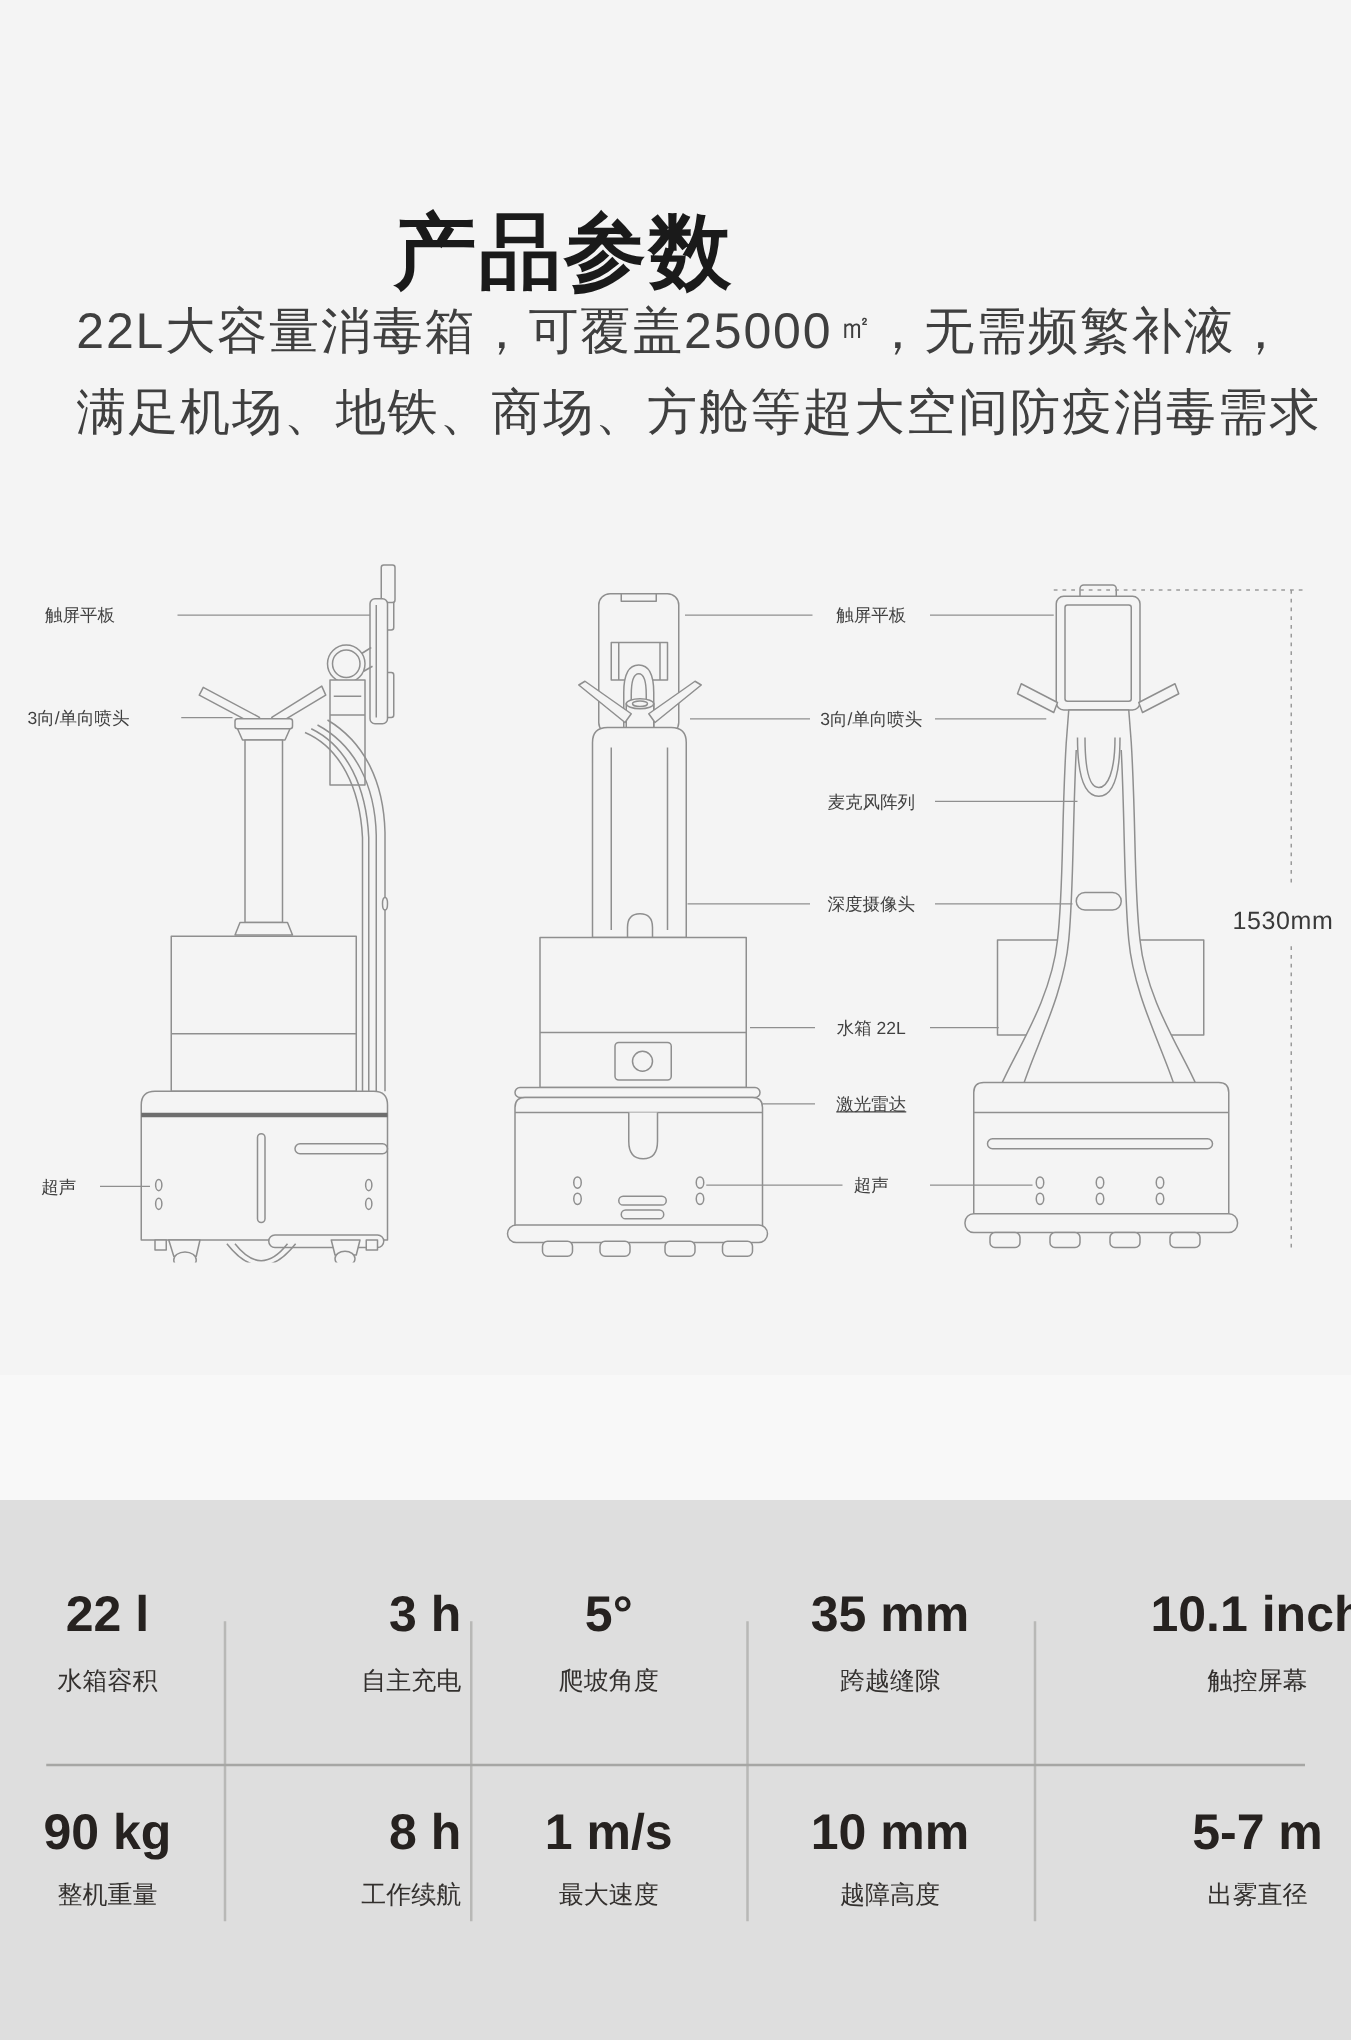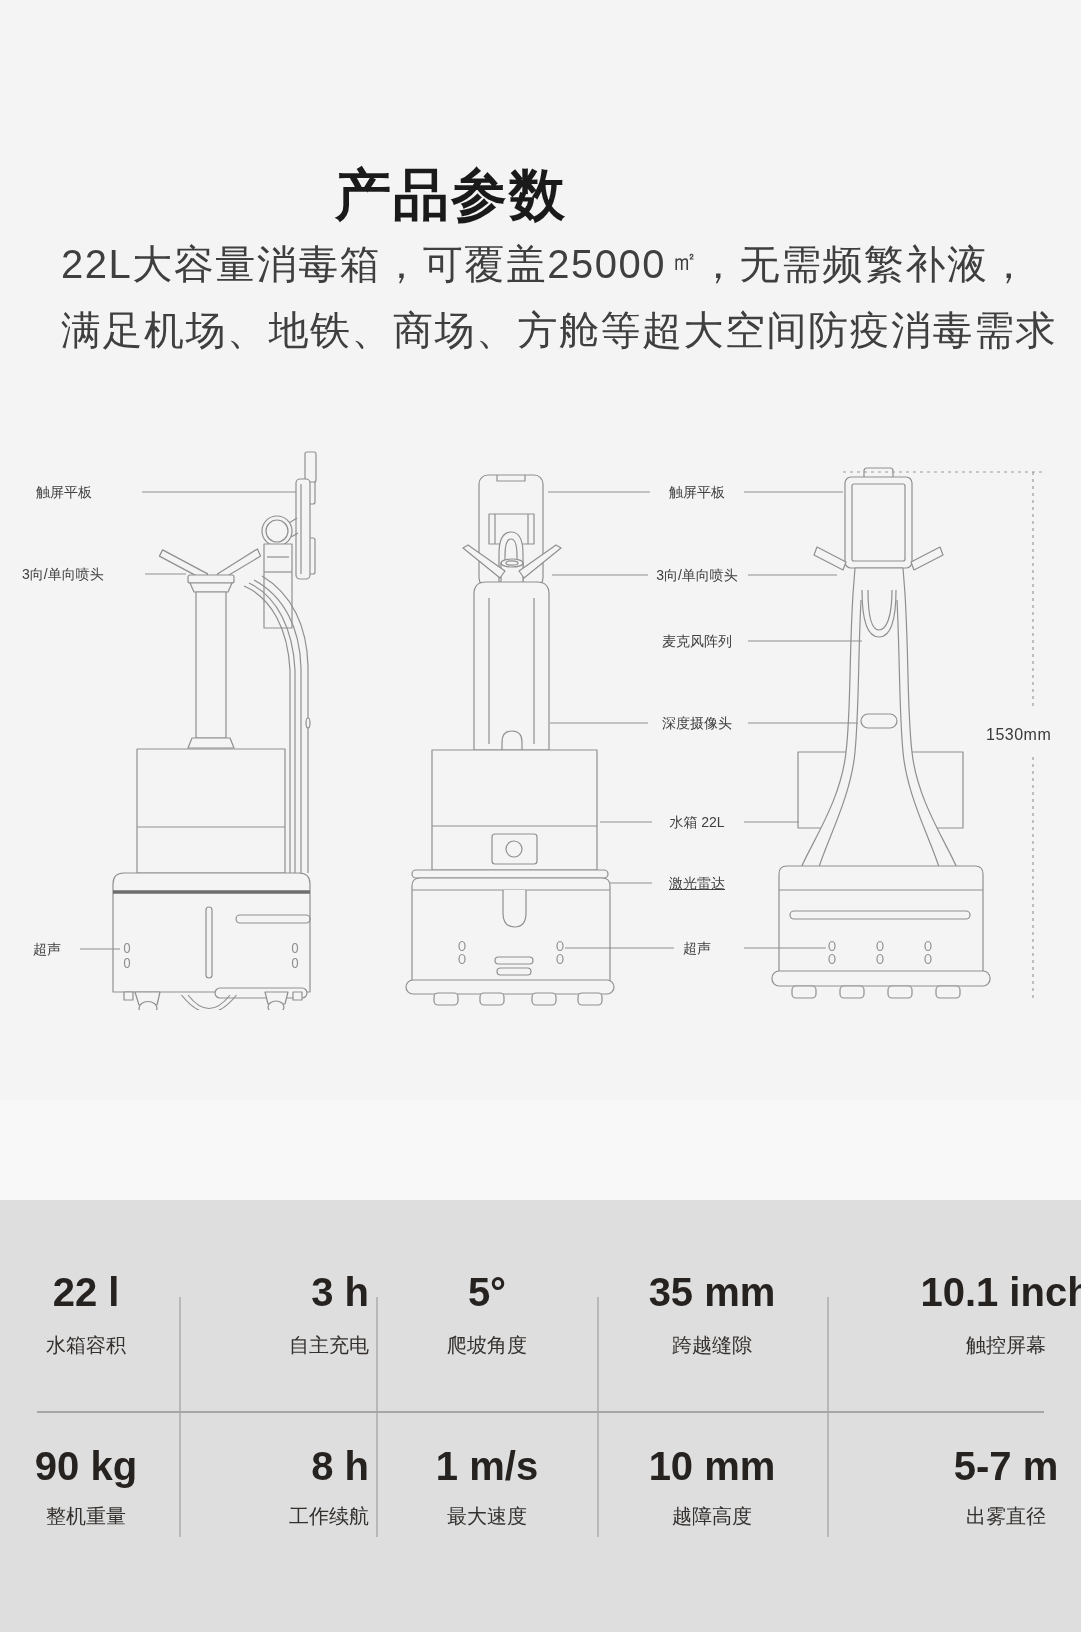--- a/index.html
+++ b/index.html
@@ -6,29 +6,29 @@
     --page-bg:#f4f4f4; --band-bg:#f8f8f8; --specs-bg:#dedede;
     --line:#8f8f8f; --label:#404040; --title:#1a1a1a; --desc:#3f3f3f;
     --value:#262220; --spec-label:#33302e;
   }
   html,body{margin:0;padding:0;}
   body{font-family:"Liberation Sans","DejaVu Sans",sans-serif;background:#e9e9e9;}
   .canvas{position:relative;width:1081px;height:1632px;background:var(--page-bg);overflow:hidden;margin:0 auto;}
   .band{position:absolute;left:0;top:1100px;width:1081px;height:100px;background:var(--band-bg);}
   .specs{position:absolute;left:0;top:1200px;width:1081px;height:532px;background:var(--specs-bg);}
   .page-title{position:absolute;left:0;top:122px;width:902px;text-align:center;
-    font-size:56px;font-weight:700;letter-spacing:2px;color:var(--title);line-height:70px;}
+    font-size:66px;font-weight:700;letter-spacing:2px;color:var(--title);line-height:70px;}
   .desc-line{position:absolute;left:61px;width:990px;font-size:40px;line-height:50px;
     color:var(--desc);letter-spacing:1.5px;white-space:nowrap;}
   .desc-1{top:236px;} .desc-2{top:305px;}
   .sup-unit{font-size:27px;vertical-align:8px;letter-spacing:0;margin-left:5px;}
   .diagram-svg{position:absolute;left:0;top:440px;width:1081px;height:570px;}
   .callout{position:absolute;font-size:14px;line-height:22px;color:var(--label);white-space:nowrap;}
   .callout.mid{left:607px;width:180px;text-align:center;}
-  .dim-label{position:absolute;left:986px;top:726px;font-size:16px;color:#3a3a3a;letter-spacing:0.5px;}
+  .dim-label{position:absolute;left:986px;top:726px;font-size:20px;color:#3a3a3a;letter-spacing:0.5px;}
   .spec-col{position:absolute;top:0;width:180px;height:432px;text-align:center;}
   .spec-value{position:absolute;left:0;top:69px;width:180px;font-size:40px;font-weight:700;
     color:var(--value);line-height:46px;white-space:nowrap;}
   .spec-label{position:absolute;left:0;top:132px;width:180px;font-size:20px;
     color:var(--spec-label);line-height:26px;white-space:nowrap;}
   .spec-value.row2{top:243px;} .spec-label.row2{top:303px;}
   .vdiv{position:absolute;top:97px;width:2px;height:240px;background:#b8b8b6;}
   .hdiv{position:absolute;top:211px;left:37px;width:1007px;height:2px;background:#a6a6a4;}
 </style>
 </head>

